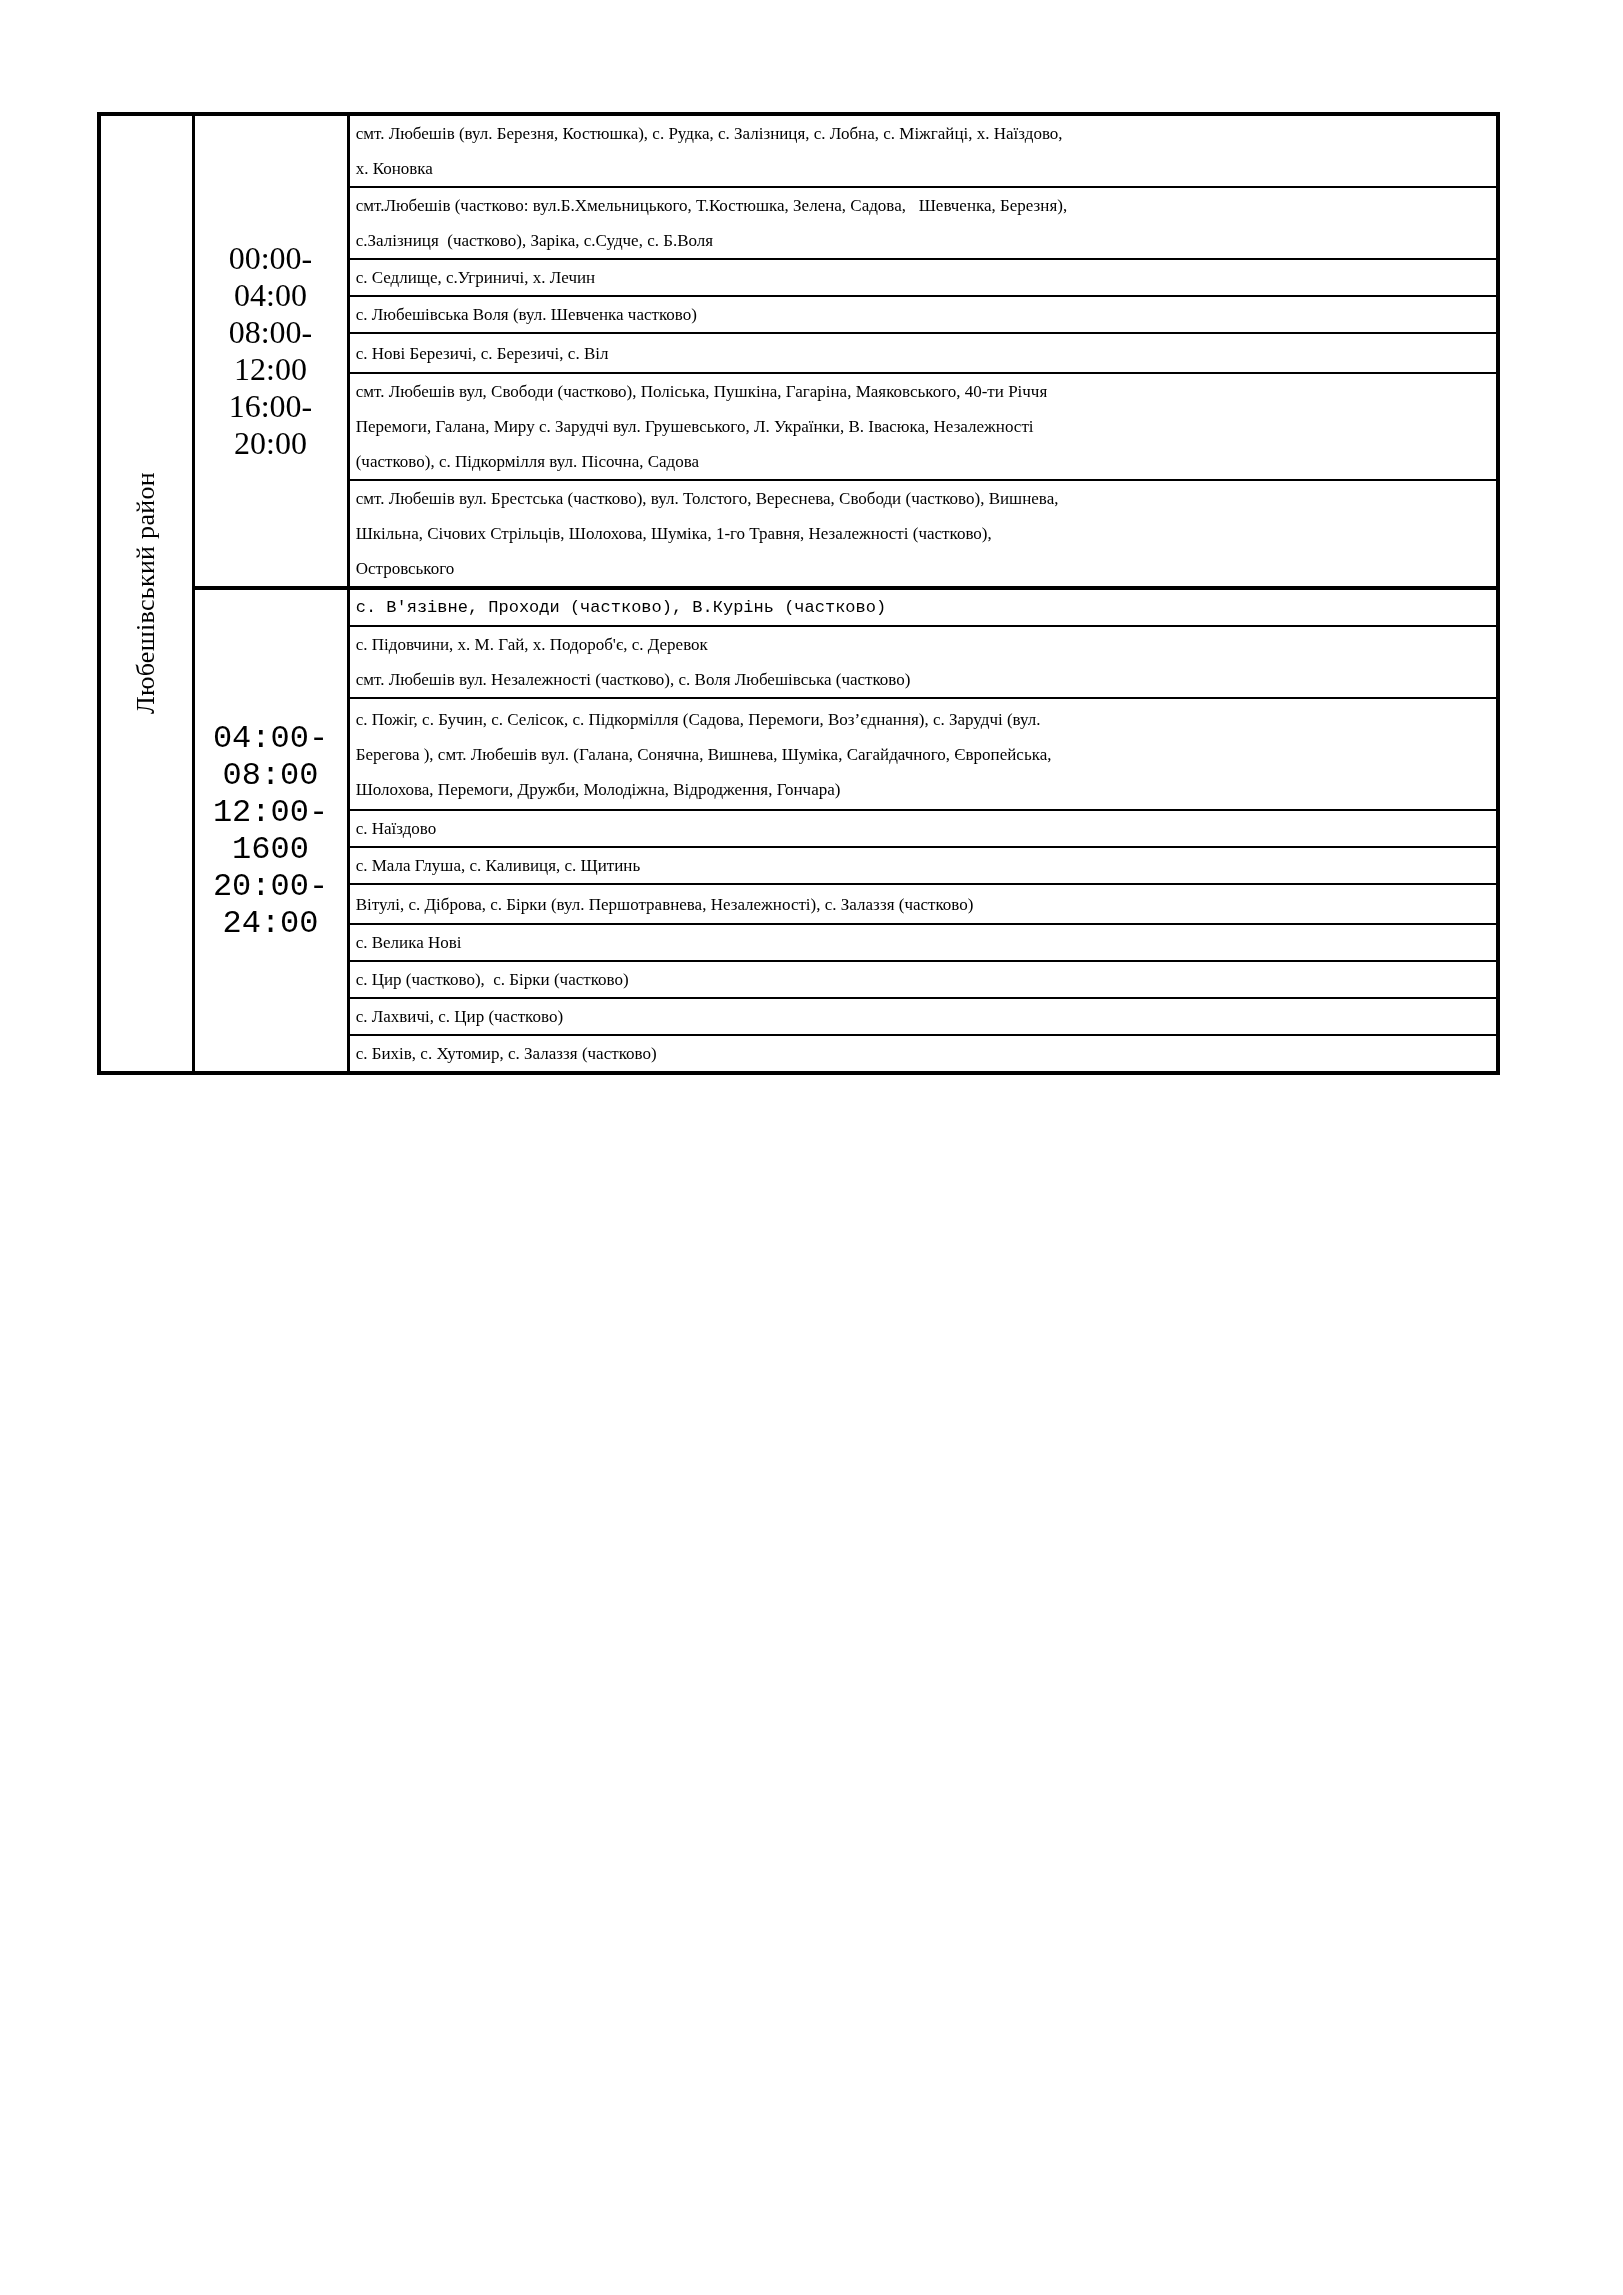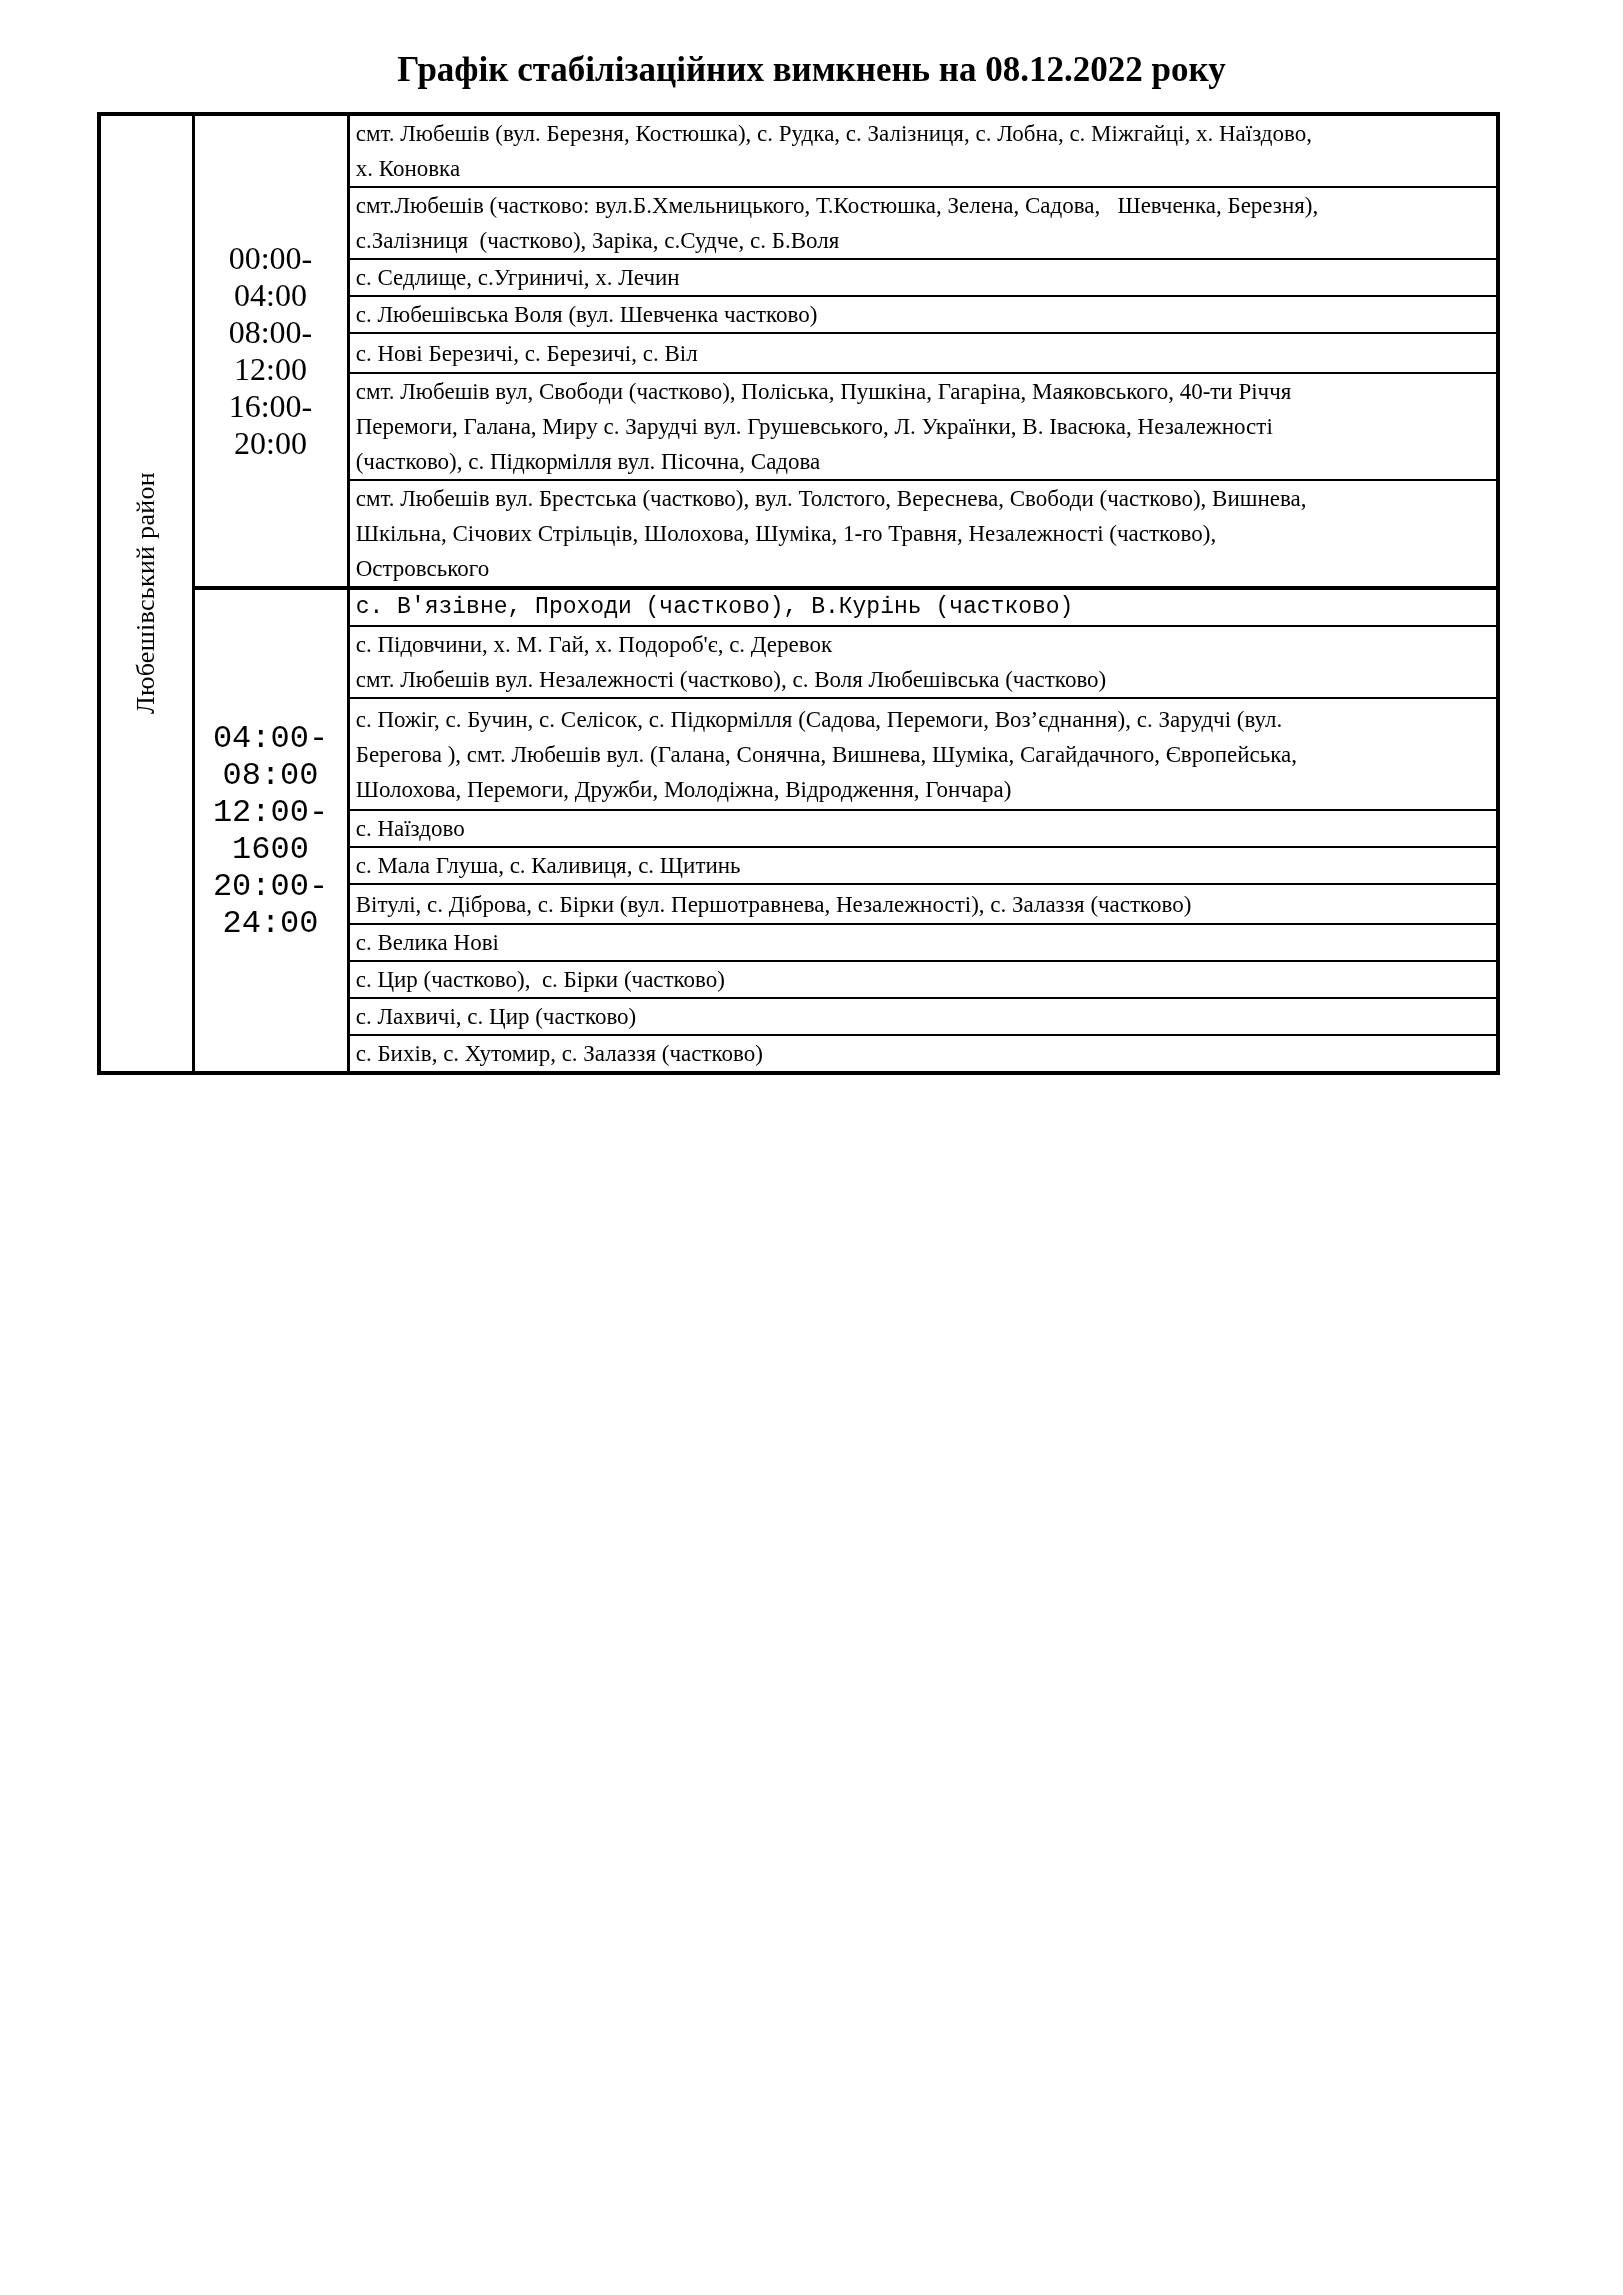--- a/index.html
+++ b/index.html
@@ -31,35 +31,34 @@
     writing-mode:vertical-rl; transform:rotate(180deg);
     font-size:26px; white-space:nowrap; letter-spacing:0.3px;
     display:inline-block;
   }
   td.time {
     width:155px; border-right:3.5px solid #000;
     text-align:center; font-size:32px; line-height:37px;
     white-space:pre-line;
   }
   td.places {
-    font-size:23px; line-height:35px;
+    font-size:17px; line-height:35px;
     padding:0 6.2px; white-space:pre-wrap; overflow:hidden;
   }
   tr.gsep td { border-top:4.2px solid #000;font-family:Liberation Mono, monospace; }
   tr.h104{height:72px} tr.h50{height:35px} tr.h51{height:35px}
   tr.h52{height:36px} tr.h53{height:37px} tr.h54{height:37px}
   tr.h55{height:40px} tr.h94{height:65px} tr.h151{height:105px}
   tr.h154{height:107px} tr.h200{height:112px}
 </style>
 </head>
 <body>
 
 <div class="page">
 
-  <div class="title">Графік стабілізаційних вимкнень на 08.12.2022 року</div>
 
   <table class="schedule">
     <colgroup>
       <col style="width:94px">
         <col style="width:155px">
         <col style="width:1150px">
     </colgroup>
     <tbody>
       <tr class="h104">
         <td class="district" rowspan="17">

